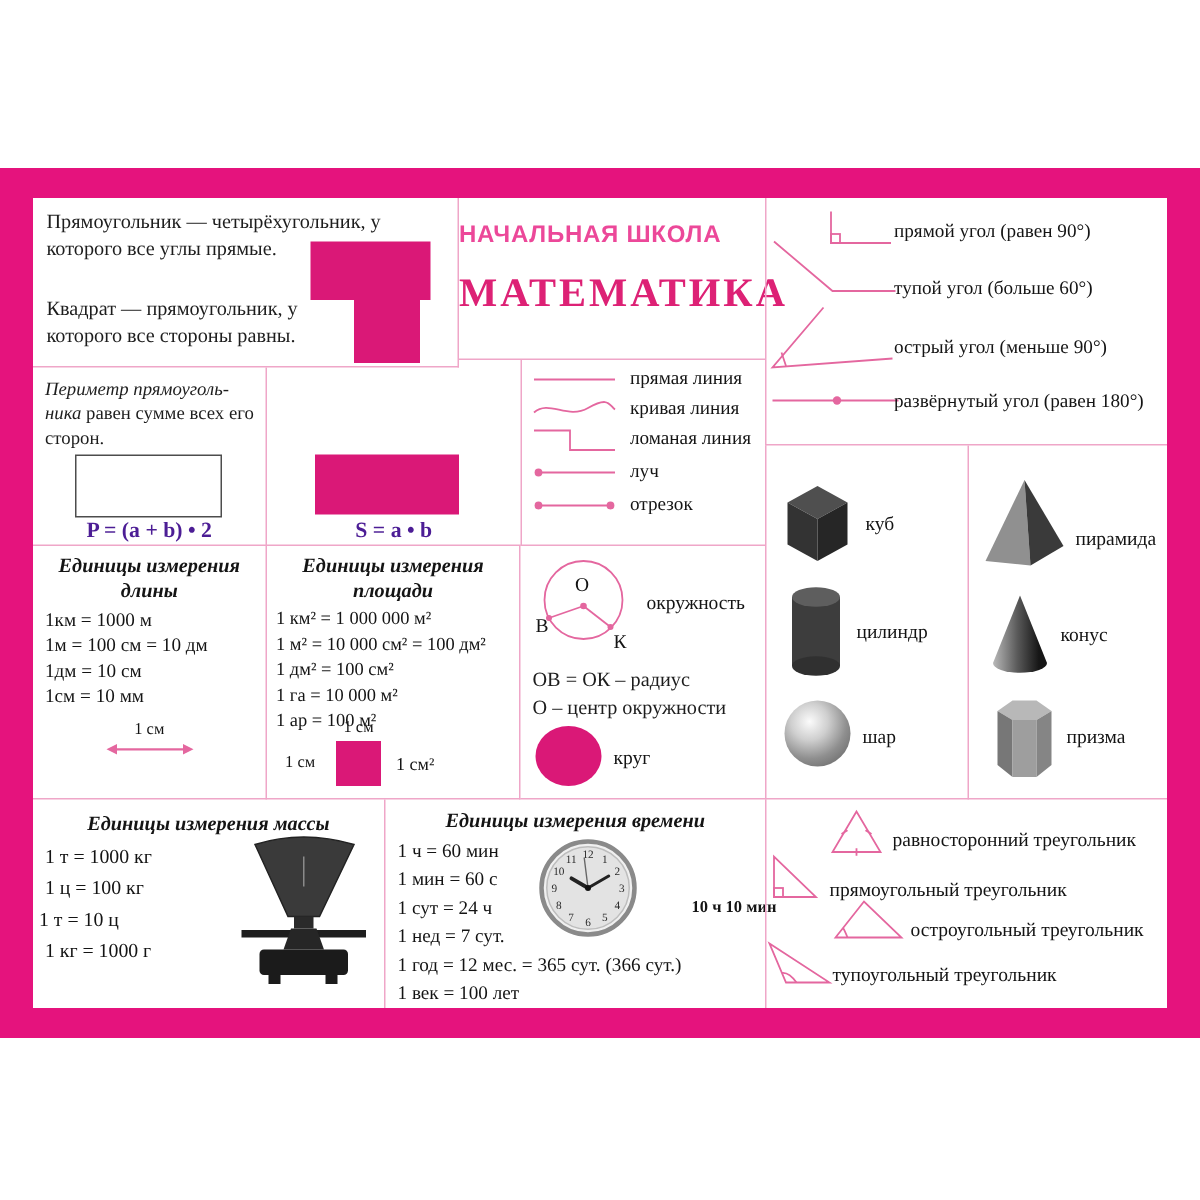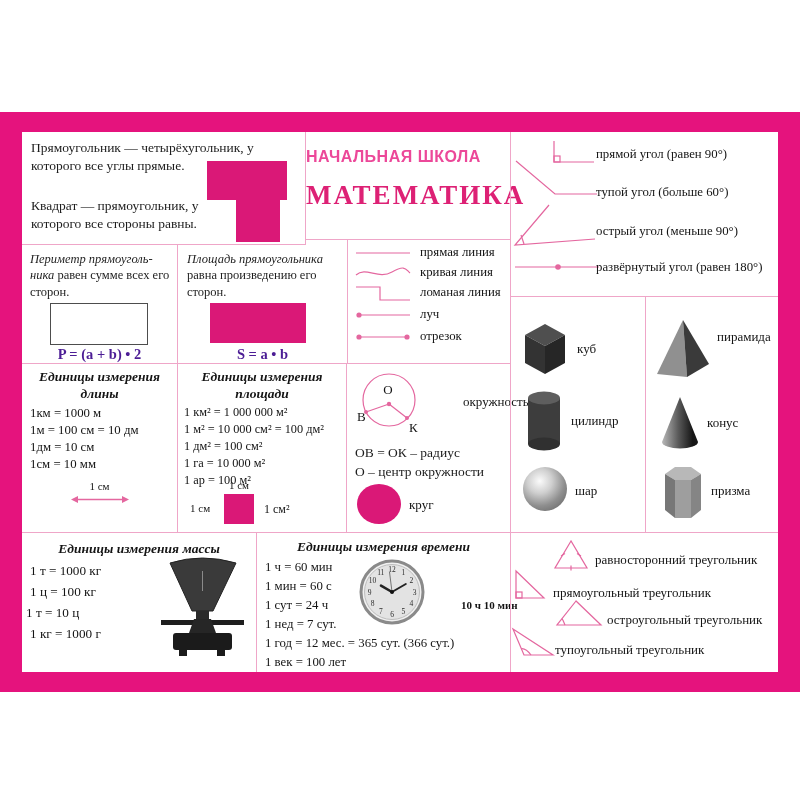--- a/index.html
+++ b/index.html
@@ -68,21 +68,20 @@
         <div class="abs item" style="left:85px;top:128px;">развёрнутый угол (равен 180°)</div>
       </div>
 
       <div class="cell b-r b-b" style="left:0;top:113px;width:156px;height:119px;">
         <div class="abs small-txt" style="left:8px;top:6px;width:142px;"><span class="term">Периметр прямоуголь­ника</span><span> равен сумме всех его сторон.</span></div>
         <div class="abs" style="left:28px;top:58px;width:96px;height:40px;border:1.5px solid #4d4d4d;background:#fff;"></div>
         <div class="formula" style="top:101px;">P = (a + b) • 2</div>
       </div>
 
       <div class="cell b-b" style="left:156px;top:113px;width:169px;height:119px;">
-        <div class="abs small-txt" style="left:9px;top:6px;width:152px;"><span class="term">Площадь прямоугольника</span><span> равна произведению его сторон.</span></div>
         <div class="abs pinkfill" style="left:32px;top:58px;width:96px;height:40px;"></div>
         <div class="formula" style="top:101px;">S = a • b</div>
       </div>
 
       <div class="cell b-l b-b" style="left:325px;top:108px;width:163px;height:124px;">
         <svg class="abs" style="left:6px;top:4px;" width="58" height="18">
             <line class="stroke-pink" x1="2" y1="9" x2="56" y2="9"></line>
           </svg>
         <div class="abs item" style="left:72px;top:5px;">прямая линия</div>
         <svg class="abs" style="left:6px;top:24px;" width="58" height="18">
@@ -140,40 +139,40 @@
           <circle class="stroke-pink" cx="38" cy="34" r="26"></circle>
           <circle cx="38" cy="38" r="2.2" fill="#e4679f"></circle>
           <line class="stroke-pink" x1="38" y1="38" x2="15" y2="46"></line>
           <circle cx="15" cy="46" r="2" fill="#e4679f"></circle>
           <line class="stroke-pink" x1="38" y1="38" x2="56" y2="52"></line>
           <circle cx="56" cy="52" r="2" fill="#e4679f"></circle>
           <text x="37" y="28" text-anchor="middle" font-size="13" fill="#141414">О</text>
           <text x="6" y="55" font-size="13" fill="#141414">В</text>
           <text x="58" y="66" font-size="13" fill="#141414">К</text>
         </svg>
-        <div class="abs lbl" style="left:84px;top:30px;margin-left:32px;">окружность</div>
+        <div class="abs lbl" style="left:84px;top:30px;">окружность</div>
         <div class="abs txt" style="left:8px;top:80px;white-space:nowrap;">ОВ = ОК – радиус</div>
         <div class="abs txt" style="left:8px;top:99px;white-space:nowrap;">О – центр окружности</div>
         <div class="abs pinkfill" style="left:10px;top:120px;width:44px;height:40px;border-radius:50%;"></div>
         <div class="abs lbl" style="left:62px;top:133px;">круг</div>
       </div>
 
       <div class="cell b-l b-b" style="left:488px;top:165px;width:268px;height:236px;">
         <div class="abs" style="left:134px;top:0;height:236px;border-left:1px solid #efa6c8;"></div>
         <svg class="abs" style="left:6px;top:22px;" width="56" height="58">
           <polygon points="8,16 28,5 48,16 28,27" fill="#4f4f4f"></polygon>
           <polygon points="8,16 28,27 28,55 8,44" fill="#333333"></polygon>
           <polygon points="48,16 28,27 28,55 48,44" fill="#262626"></polygon>
         </svg>
         <div class="abs lbl" style="left:66px;top:44px;">куб</div>
         <svg class="abs" style="left:140px;top:20px;" width="62" height="64">
           <polygon points="32,3 6,57 36,60" fill="#909090"></polygon>
           <polygon points="32,3 36,60 58,47" fill="#3a3a3a"></polygon>
         </svg>
-        <div class="abs lbl" style="left:206px;top:32px;">пирамида</div>
+        <div class="abs lbl" style="left:206px;top:54px;">пирамида</div>
         <svg class="abs" style="left:14px;top:92px;" width="38" height="64">
           <rect x="3" y="9" width="32" height="46" fill="#3d3d3d"></rect>
           <ellipse cx="19" cy="55" rx="16" ry="6.5" fill="#303030"></ellipse>
           <ellipse cx="19" cy="9" rx="16" ry="6.5" fill="#5e5e5e"></ellipse>
         </svg>
         <div class="abs lbl" style="left:60px;top:116px;">цилиндр</div>
         <svg class="abs" style="left:148px;top:98px;" width="42" height="56">
           <defs>
               <linearGradient id="coneg" x1="0" y1="0" x2="1" y2="0">
             <stop offset="0" stop-color="#b9b9b9"></stop>

